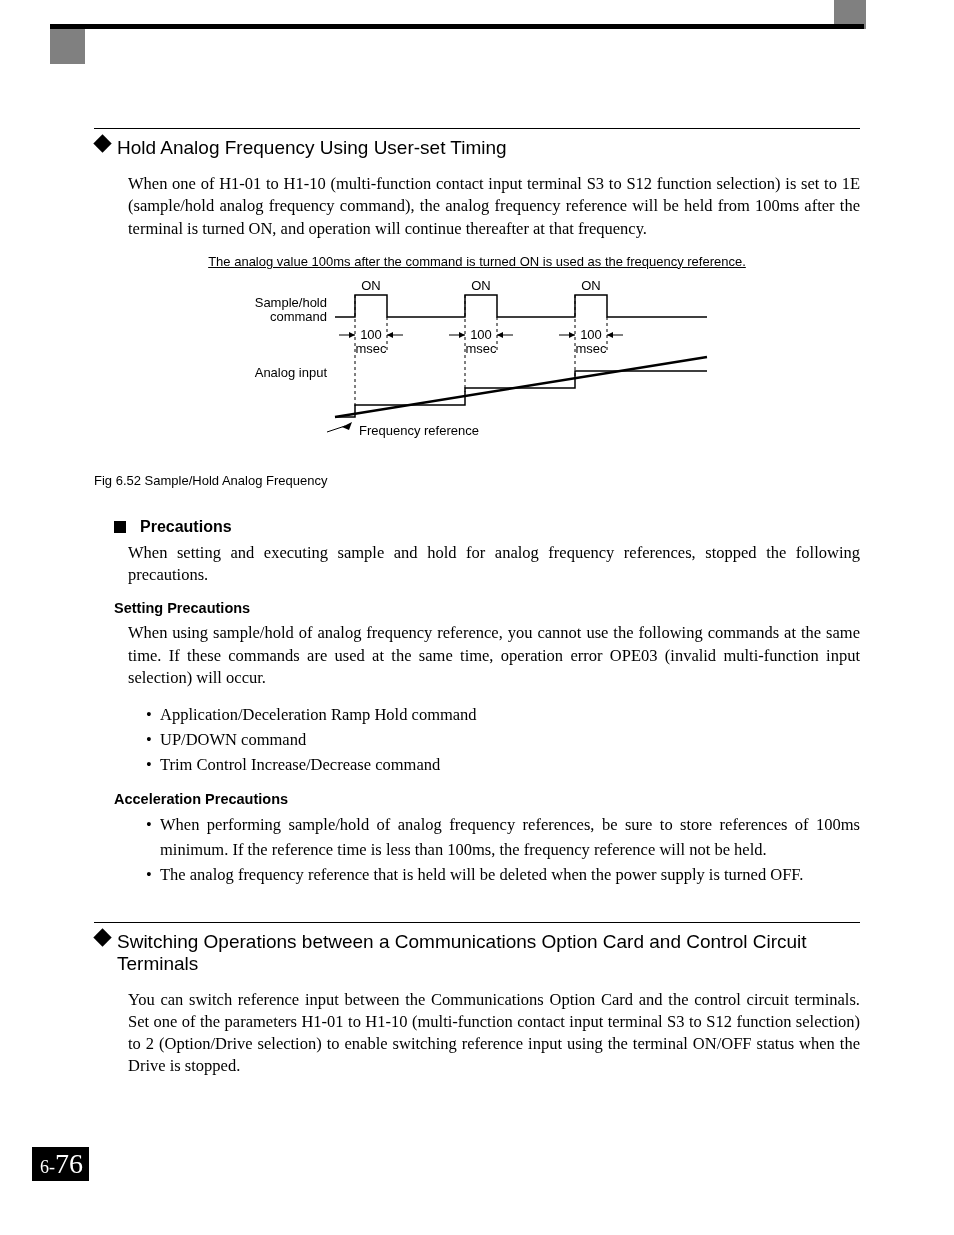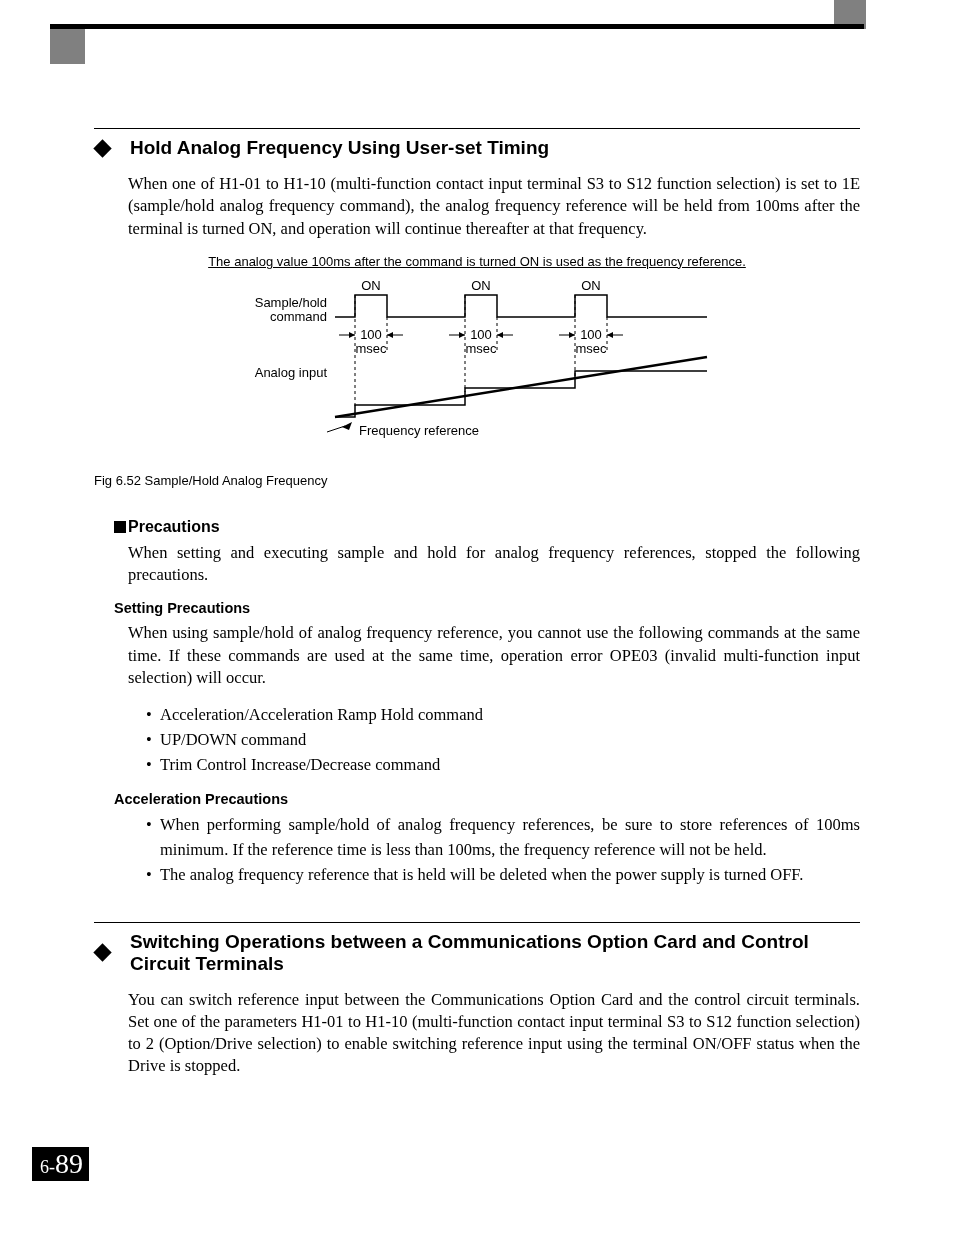--- a/index.html
+++ b/index.html
@@ -46,26 +46,25 @@
     left: 94px;
     right: 94px;
   }
   .section-rule {
     border: none;
     border-top: 1.5px solid #000;
     margin: 0 0 8px 0;
   }
   .h2 {
     font-family: Arial, Helvetica, sans-serif;
-    font-weight: bold;
+    font-weight: normal;
     font-size: 19px;
     margin: 0 0 14px 0;
     display: flex;
-    align-items: center;
-    gap: 15px;
+    gap: 2px;
   }
   .body-text {
     margin: 4px 0 14px 34px;
     font-size: 16.5px;
     line-height: 1.35;
     text-align: justify;
   }
   .caption-note {
     font-family: Arial, Helvetica, sans-serif;
     font-size: 13px;
@@ -83,21 +82,21 @@
     display: block;
     margin: 0 auto;
   }
   .h3 {
     font-family: Arial, Helvetica, sans-serif;
     font-weight: bold;
     font-size: 16px;
     margin: 8px 0 6px 20px;
     display: flex;
     align-items: center;
-    gap: 2px;
+    gap: 14px;
   }
   .h4 {
     font-family: Arial, Helvetica, sans-serif;
     font-weight: bold;
     font-size: 14.5px;
     margin: 14px 0 6px 20px;
   }
   ul.bullets {
     margin: 4px 0 4px 52px;
     padding: 0;
@@ -238,21 +237,21 @@
 
     <div class="h3">
       <span class="square-bullet"></span>
       <span>Precautions</span>
     </div>
     <p class="body-text">When setting and executing sample and hold for analog frequency references, stopped the following precautions.</p>
 
     <div class="h4">Setting Precautions</div>
     <p class="body-text">When using sample/hold of analog frequency reference, you cannot use the following commands at the same time. If these commands are used at the same time, operation error OPE03 (invalid multi-function input selection) will occur.</p>
     <ul class="bullets">
-      <li>Acceleration/Acceleration Ramp Hold command</li>
+      <li>Application/Deceleration Ramp Hold command</li>
       <li>UP/DOWN command</li>
       <li>Trim Control Increase/Decrease command</li>
     </ul>
 
     <div class="h4">Acceleration Precautions</div>
     <ul class="bullets">
       <li>When performing sample/hold of analog frequency references, be sure to store references of 100ms minimum. If the reference time is less than 100ms, the frequency reference will not be held.</li>
       <li>The analog frequency reference that is held will be deleted when the power supply is turned OFF.</li>
     </ul>
 
@@ -261,16 +260,16 @@
       <div class="h2">
         <span class="diamond"></span>
         <span>Switching Operations between a Communications Option Card and Control Circuit Terminals</span>
       </div>
       <p class="body-text">You can switch reference input between the Communications Option Card and the control circuit terminals. Set one of the parameters H1-01 to H1-10 (multi-function contact input terminal S3 to S12 function selection) to 2 (Option/Drive selection) to enable switching reference input using the terminal ON/OFF status when the Drive is stopped.</p>
     </div>
 
   </div>
 
   <div class="page-number">
-    <span>6-</span><span class="big">89</span>
+    <span>6-</span><span class="big">76</span>
   </div>
 
 </div>
 
 </body></html>

